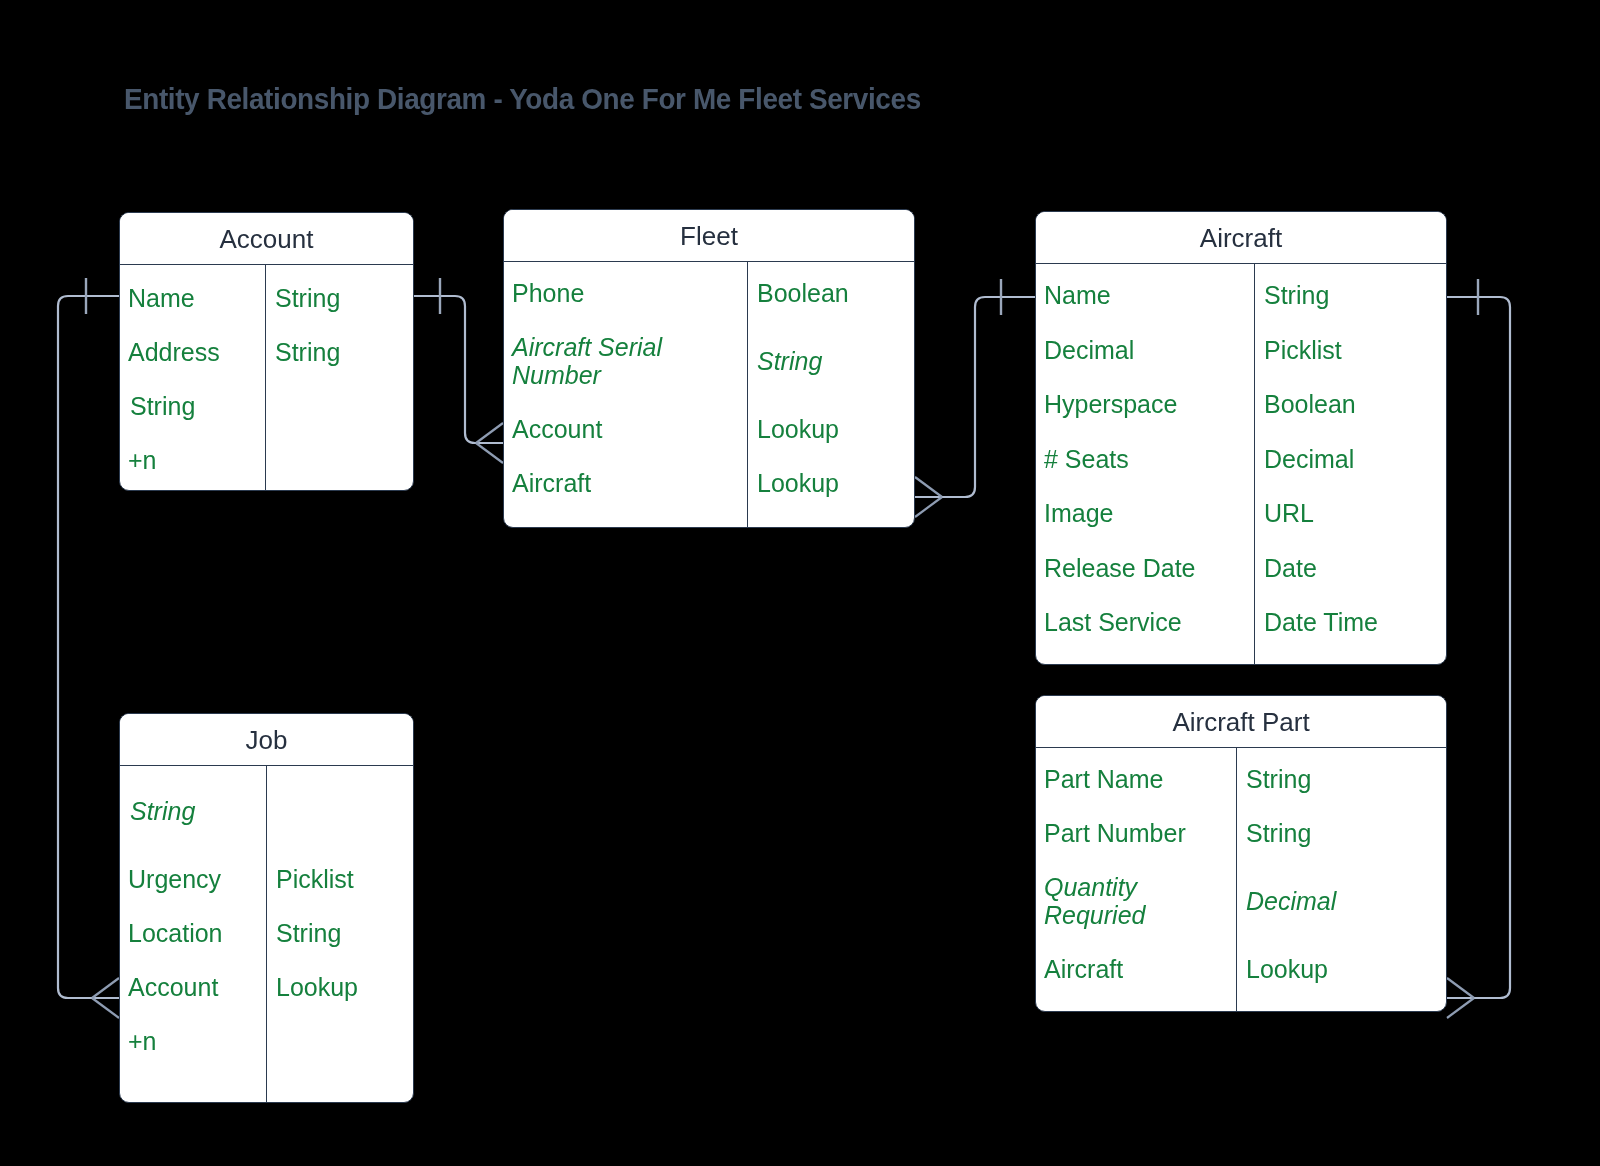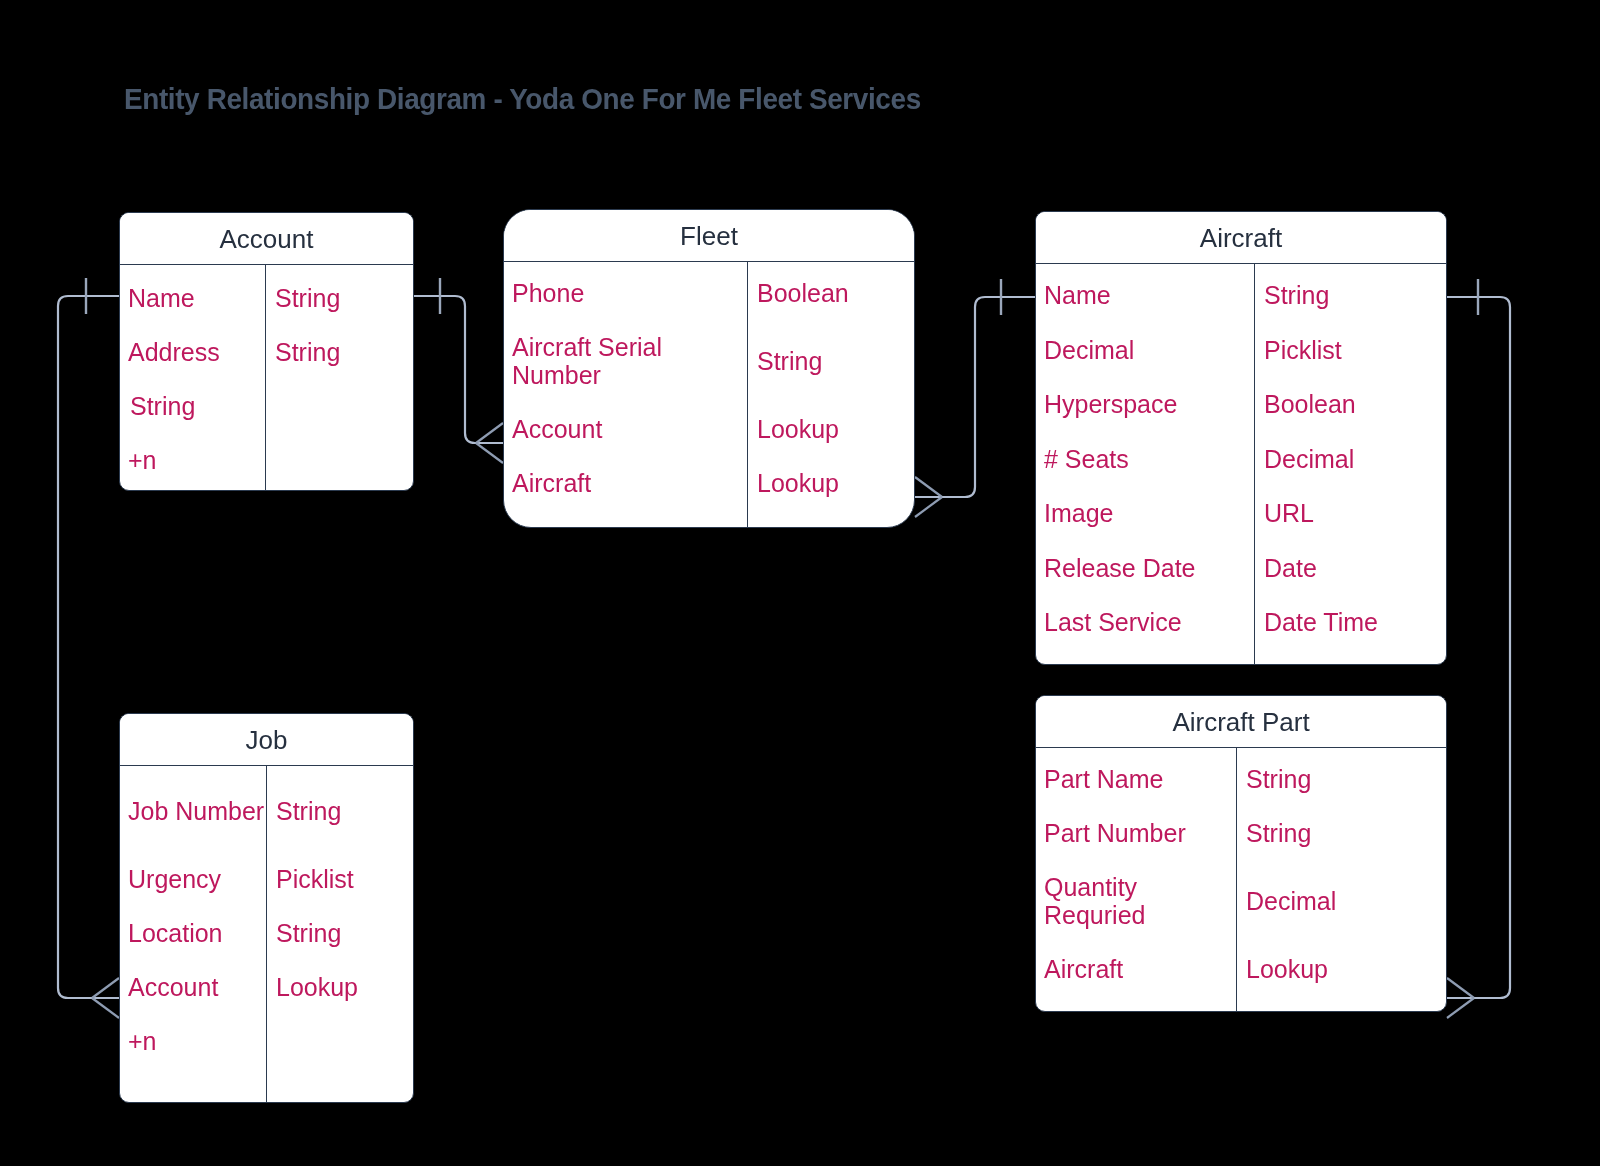--- a/index.html
+++ b/index.html
@@ -92,36 +92,36 @@
   }
   .attr-row {
     display: flex;
     align-items: stretch;
     box-sizing: border-box;
   }
   .attr-name, .attr-type {
     display: flex;
     align-items: center;
     font-size: 25px;
-    color: #be185d;
+    color: #15803d;
     box-sizing: border-box;
     padding-left: 8px;
     line-height: 1.12;
   }
   .attr-type { padding-left: 10px; }
 
   
   #entity-account { left: 119px; top: 212px; width: 295px; height: 279px; }
   #entity-account .entity-body { height: 225px; padding-top: 6px; }
   #entity-account .col-divider { left: 145px; }
   #entity-account .attr-name { width: 145px; }
   #entity-account .attr-type { width: 148px; }
   #entity-account .attr-row { height: 54px; }
 
-  #entity-fleet { left: 503px; top: 209px; width: 412px; height: 319px; border-radius: 28px; }
+  #entity-fleet { left: 503px; top: 209px; width: 412px; height: 319px; }
   #entity-fleet .entity-body { height: 265px; padding-top: 4px; }
   #entity-fleet .col-divider { left: 243px; }
   #entity-fleet .attr-name { width: 243px; }
   #entity-fleet .attr-type { width: 167px; }
 
   #entity-aircraft { left: 1035px; top: 211px; width: 412px; height: 454px; }
   #entity-aircraft .entity-body { height: 400px; padding-top: 4px; }
   #entity-aircraft .col-divider { left: 218px; }
   #entity-aircraft .attr-name { width: 218px; }
   #entity-aircraft .attr-type { width: 192px; }
@@ -132,21 +132,21 @@
   #entity-job .col-divider { left: 146px; }
   #entity-job .attr-name { width: 146px; }
   #entity-job .attr-type { width: 147px; }
 
   #entity-aircraft-part { left: 1035px; top: 695px; width: 412px; height: 317px; }
   #entity-aircraft-part .entity-body { height: 263px; padding-top: 4px; }
   #entity-aircraft-part .col-divider { left: 200px; }
   #entity-aircraft-part .attr-name { width: 200px; }
   #entity-aircraft-part .attr-type { width: 210px; }
 
-  .row-tall { height: 82px; }
+  .row-tall { height: 82px; font-style: italic; }
   .row-std { height: 54px; }
 </style>
 </head>
 <body>
 
 <div id="canvas">
 
   <div class="diagram-title">Entity Relationship Diagram - Yoda One For Me Fleet Services</div>
 
   <svg id="connectors" viewBox="0 0 1600 1166" width="1600" height="1166">
@@ -260,21 +260,20 @@
         <div class="attr-type">Date Time</div>
       </div>
     </div>
   </div>
 
   <div class="entity" id="entity-job">
     <div class="entity-header">Job</div>
     <div class="entity-body">
       <div class="col-divider"></div>
       <div class="attr-row row-tall">
-        <div class="attr-name">Job Number</div>
         <div class="attr-type">String</div>
       </div>
       <div class="attr-row row-std">
         <div class="attr-name">Urgency</div>
         <div class="attr-type">Picklist</div>
       </div>
       <div class="attr-row row-std">
         <div class="attr-name">Location</div>
         <div class="attr-type">String</div>
       </div>

